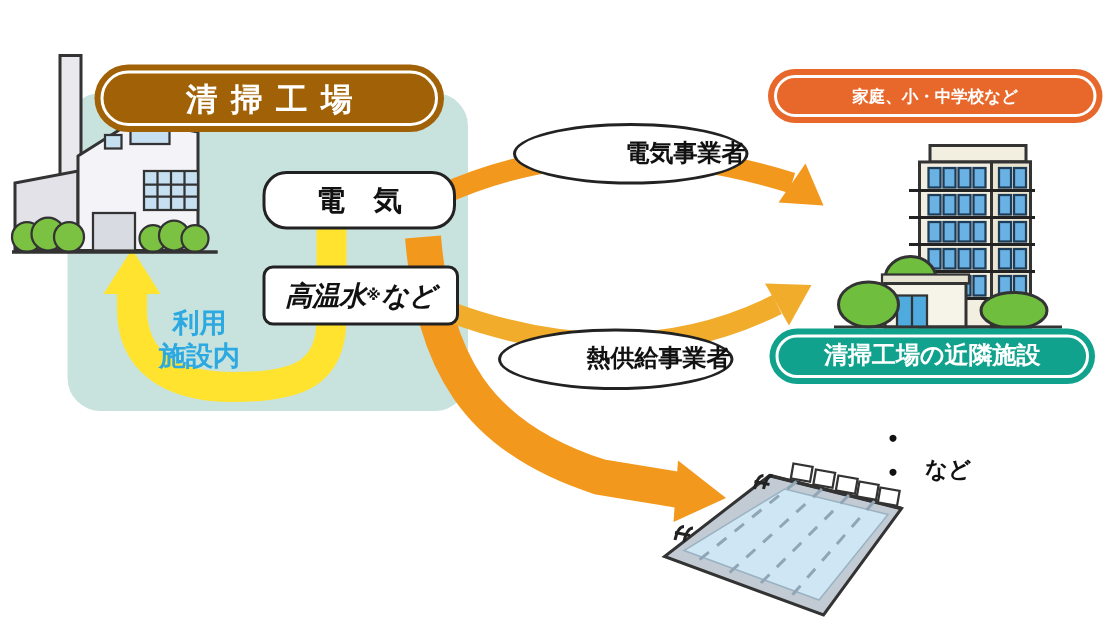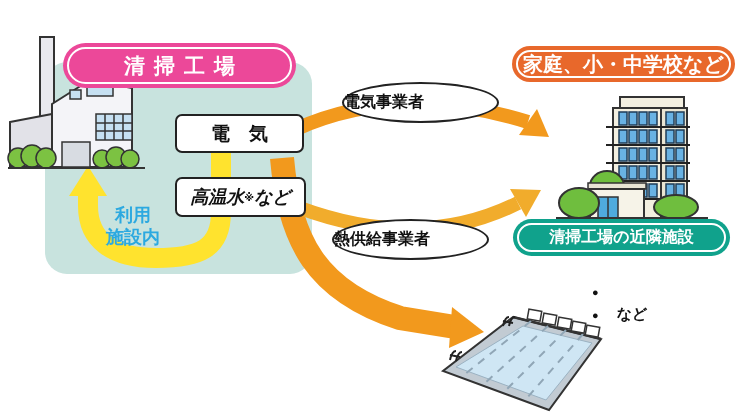--- a/index.html
+++ b/index.html
@@ -7,32 +7,32 @@
          font-family:"Liberation Sans","DejaVu Sans",sans-serif;}
   .abs{position:absolute;}
   
   .panel{left:45px;top:62px;width:267px;height:212px;background:#c8e3de;border-radius:22px;z-index:1;}
   
   #art{left:0;top:0;z-index:2;}
   
   .pill{border-radius:999px;display:flex;align-items:center;justify-content:center;
         color:#fff;font-weight:bold;z-index:3;}
   .pill::before{content:"";position:absolute;inset:4px;border:2px solid #fff;border-radius:999px;}
-  .pill-plant{left:63px;top:43px;width:233px;height:45px;background:#ec4899;font-size:21px;letter-spacing:9px;text-indent:9px;}
-  .pill-homes{left:512px;top:46px;width:223px;height:36px;background:#e8682b;font-size:20px;}
+  .pill-plant{left:63px;top:43px;width:233px;height:45px;background:#a16207;font-size:21px;letter-spacing:9px;text-indent:9px;}
+  .pill-homes{left:512px;top:46px;width:223px;height:36px;background:#e8682b;font-size:11px;}
   .pill-nearby{left:513px;top:219px;width:217px;height:37px;background:#10a28c;font-size:16px;}
   
   .obox{background:#fff;border:2px solid #222;border-radius:7px;display:flex;align-items:center;
         justify-content:center;font-weight:bold;color:#111;z-index:3;}
-  .obox-elec{left:175px;top:114px;width:125px;height:35px;font-size:19px;}
+  .obox-elec{left:175px;top:114px;width:125px;height:35px;font-size:19px;border-radius:16px;}
   .obox-heat{left:175px;top:177px;width:127px;height:36px;font-size:18px;font-style:italic;}
   .obox-heat sup{font-size:10px;vertical-align:super;}
   
   .ellipse{background:#fff;border:2px solid #222;border-radius:50%;display:flex;align-items:center;
-           justify-content:flex-start;font-weight:bold;color:#111;font-size:16px;z-index:3;}
+           justify-content:flex-end;font-weight:bold;color:#111;font-size:16px;z-index:3;}
   .el-elec{left:342px;top:82px;width:153px;height:37px;}
   .el-heat{left:332px;top:219px;width:153px;height:37px;}
   
   .internal{left:93px;top:204px;width:80px;text-align:center;color:#2ca9e0;font-weight:bold;
             font-size:18px;line-height:22px;z-index:3;}
   
   .blist{left:592px;top:281px;z-index:3;color:#111;font-weight:bold;font-size:16px;line-height:22px;}
   .blist .row{display:flex;align-items:baseline;}
   .blist .dot{font-size:11px;margin-right:4px;}
   .blist .suffix{margin-left:14px;font-size:15px;}

